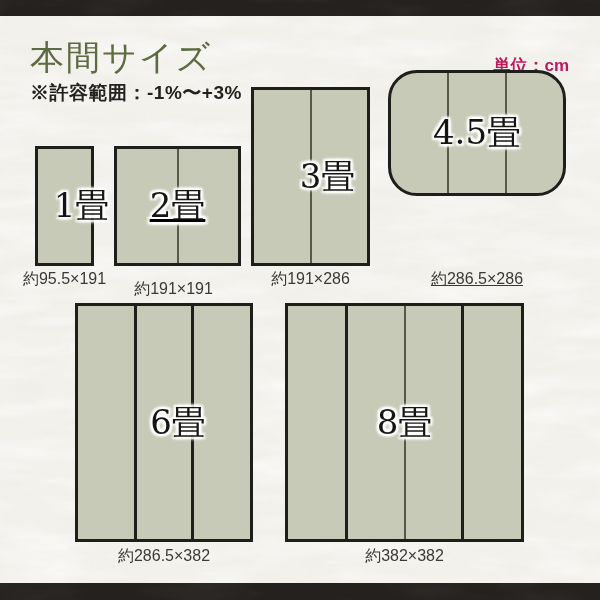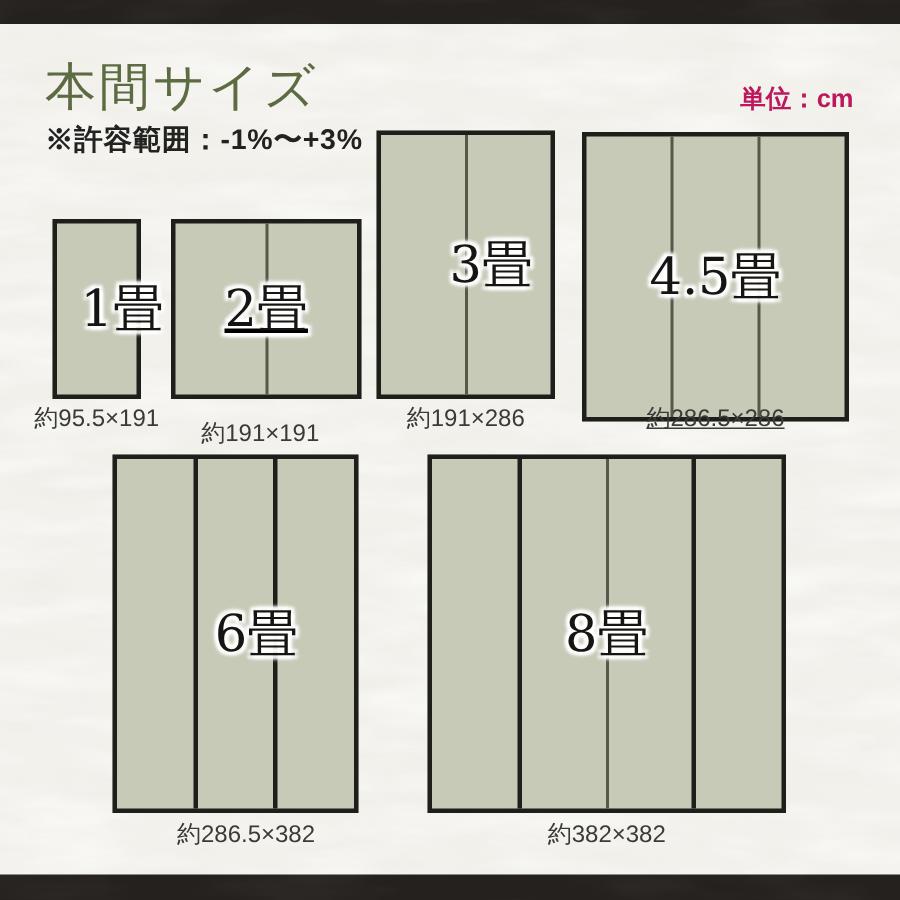--- a/index.html
+++ b/index.html
@@ -6,21 +6,21 @@
   .canvas{
     position:relative;width:600px;height:600px;overflow:hidden;
     font-family:"Liberation Sans", sans-serif;
     background:#f2f1ec;
   }
   .bg-svg{position:absolute;left:0;top:0;width:600px;height:600px;display:block;}
 
   
   .page-title{
     position:absolute;left:30px;top:40px;
-    font-family:Liberation Sans, sans-serif;
+    font-family:Liberation Serif, serif;
     font-size:34px;line-height:36px;color:#5d6b42;letter-spacing:2px;
     white-space:nowrap;
   }
   .tolerance-note{
     position:absolute;left:30px;top:80px;
     font-size:19px;font-weight:700;color:#222220;letter-spacing:0.5px;
     white-space:nowrap;
   }
   .unit-label{
     position:absolute;right:31px;top:54px;
@@ -45,22 +45,22 @@
   }
   .divider{position:absolute;top:0;bottom:0;z-index:1;}
   .divider.thin{width:2px;margin-left:-1px;background:#565849;}
   .divider.thick{width:3px;margin-left:-1.5px;background:#1e1e1b;}
   .pos-25{left:25%;} .pos-33{left:33.33%;} .pos-50{left:50%;}
   .pos-66{left:66.67%;} .pos-75{left:75%;}
 
   .mat-1jo {left:35px; top:146px;width:59px; height:120px;padding-left:34px;}
   .mat-2jo {left:114px;top:146px;width:127px;height:120px;text-decoration:underline;}
   .mat-3jo {left:251px;top:87px; width:119px;height:179px;padding-left:34px;}
-  .mat-45jo{left:388px;top:88px; width:178px;height:193px;}
-  .mat-6jo {left:75px; top:303px;width:164px;height:239px;padding-left:28px;}
+  .mat-45jo{left:388px;top:70px; width:178px;height:126px;border-radius:29px;}
+  .mat-6jo {left:75px; top:303px;width:178px;height:239px;padding-left:28px;}
   .mat-8jo {left:285px;top:303px;width:239px;height:239px;justify-content:center;}
 
   .dims{
     position:absolute;text-align:center;
     font-size:16px;color:#3a3a38;white-space:nowrap;
   }
   .dims-1jo {left:4px;  top:269px;width:121px;}
   .dims-2jo {left:83px; top:279px;width:181px;}
   .dims-3jo {left:220px;top:269px;width:181px;}
   .dims-45jo{left:387px;top:269px;width:180px;text-decoration:underline;}

